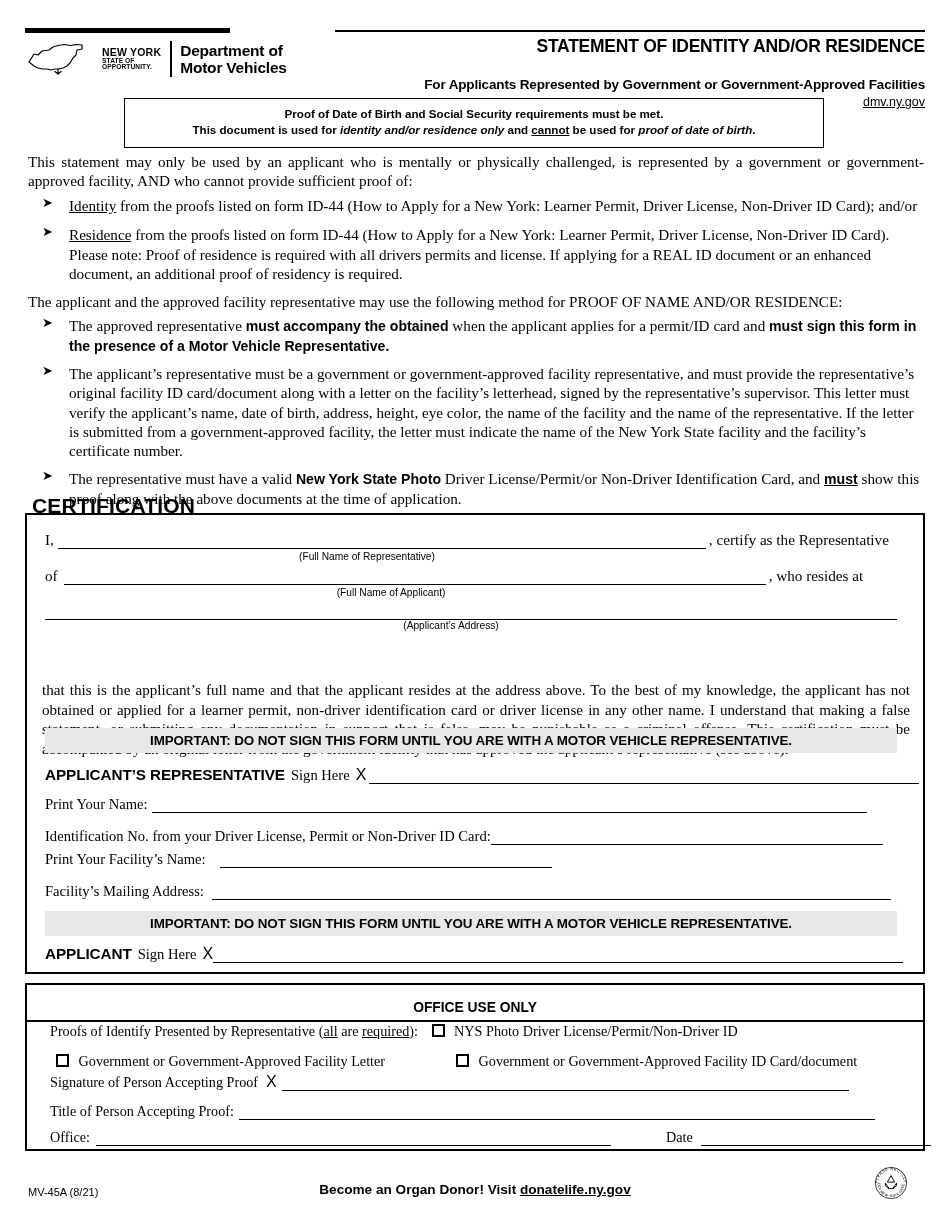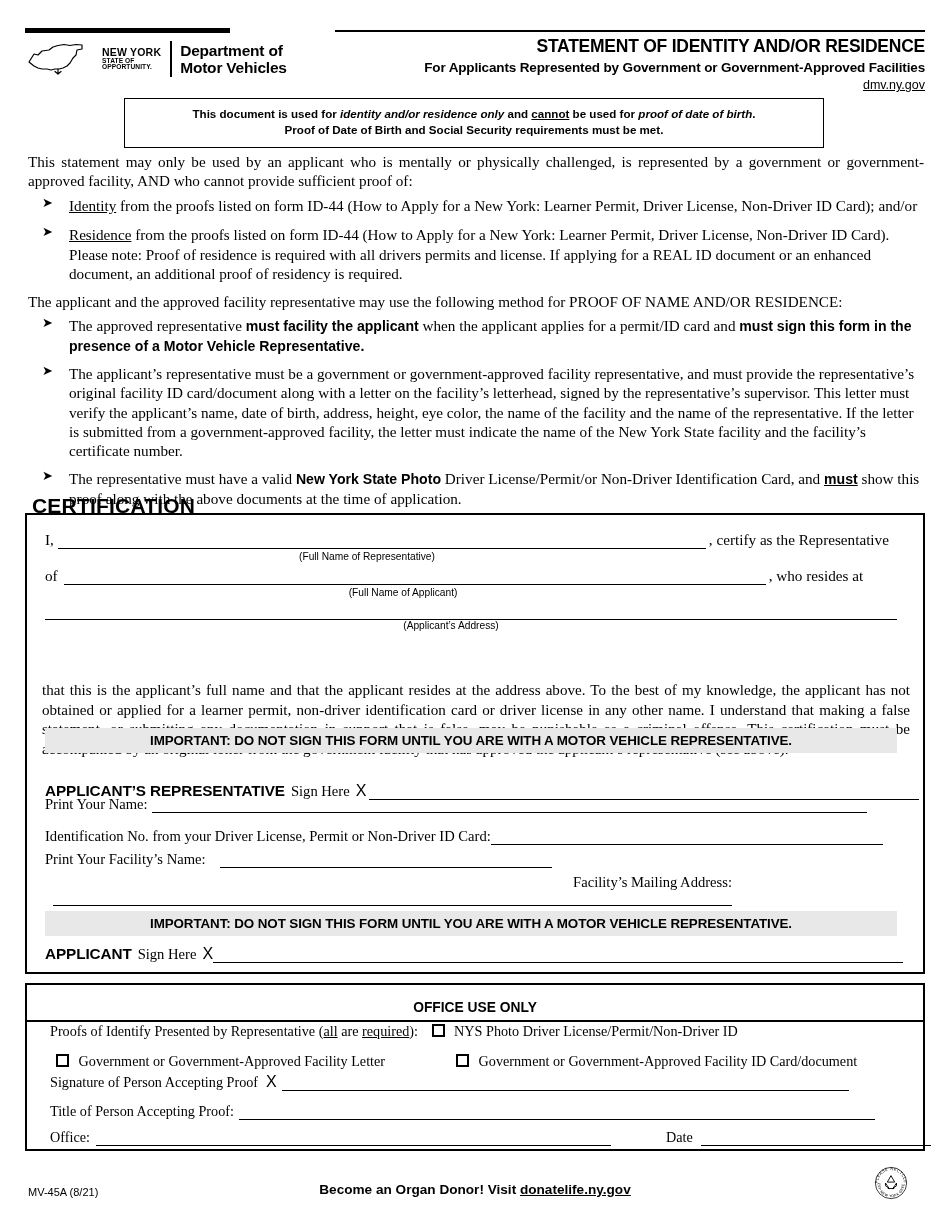--- a/index.html
+++ b/index.html
@@ -75,21 +75,21 @@
     font-family: "Liberation Sans", sans-serif;
   }
   .title-main {
     font-size: 17.5px;
     font-weight: bold;
     letter-spacing: -0.25px;
   }
   .title-sub {
     font-size: 13.5px;
     font-weight: bold;
-    margin-top: 3px;
+    margin-top: 20px;
     letter-spacing: -0.15px;
   }
   .title-url {
     font-size: 12.5px;
     margin-top: 3px;
     text-decoration: underline;
   }
 
   
   .notice {
@@ -311,43 +311,43 @@
     </div>
 
     <div class="title-block">
       <div class="title-main">STATEMENT OF IDENTITY AND/OR RESIDENCE</div>
       <div class="title-sub">For Applicants Represented by Government or Government-Approved Facilities</div>
       <div class="title-url">dmv.ny.gov</div>
     </div>
   </div>
 
   <div class="notice">
+    <div>Proof of Date of Birth and Social Security requirements must be met.</div>
     <div><span>This document is used for </span><i>identity and/or residence only</i><span> and </span><u>cannot</u><span> be used for </span><i>proof of date of birth</i><span>.</span></div>
-    <div>Proof of Date of Birth and Social Security requirements must be met.</div>
   </div>
 
   <div class="intro">This statement may only be used by an applicant who is mentally or physically challenged, is represented by a government or government-approved facility, AND who cannot provide sufficient proof of:</div>
 
   <div class="bullets1">
     <div class="bullet">
       <span class="arrow">➤</span>
       <u>Identity</u><span> from the proofs listed on form ID-44 (How to Apply for a New York: Learner Permit, Driver License, Non-Driver ID Card); and/or</span>
     </div>
     <div class="bullet" style="margin-top:10px;">
       <span class="arrow">➤</span>
       <u>Residence</u><span> from the proofs listed on form ID-44 (How to Apply for a New York: Learner Permit, Driver License, Non-Driver ID Card). Please note: Proof of residence is required with all drivers permits and license. If applying for a REAL ID document or an enhanced document, an additional proof of residency is required.</span>
     </div>
   </div>
 
   <div class="midline">The applicant and the approved facility representative may use the following method for PROOF OF NAME AND/OR RESIDENCE:</div>
 
   <div class="bullets2">
     <div class="bullet">
       <span class="arrow">➤</span>
-      <span>The approved representative </span><b>must facility the applicant</b><span> when the applicant applies for a permit/ID card and </span><b>must sign this form in the presence of a Motor Vehicle Representative.</b>
+      <span>The approved representative </span><b>must accompany the obtained</b><span> when the applicant applies for a permit/ID card and </span><b>must sign this form in the presence of a Motor Vehicle Representative.</b>
     </div>
     <div class="bullet">
       <span class="arrow">➤</span>
       <span>The applicant’s representative must be a government or government-approved facility representative, and must provide the representative’s original facility ID card/document along with a letter on the facility’s letterhead, signed by the representative’s supervisor. This letter must verify the applicant’s name, date of birth, address, height, eye color, the name of the facility and the name of the representative. If the letter is submitted from a government-approved facility, the letter must indicate the name of the New York State facility and the facility’s certificate number.</span>
     </div>
     <div class="bullet">
       <span class="arrow">➤</span>
       <span>The representative must have a valid </span><b>New York State Photo</b><span> Driver License/Permit/or Non-Driver Identification Card, and </span><b style="text-decoration:underline;">must</b><span> show this proof along with the above documents at the time of application.</span>
     </div>
   </div>
@@ -362,30 +362,30 @@
         <span class="rule" style="width:648px; margin:0 3px 0 4px;"></span>
         <span>, certify as the Representative</span>
       </div>
       <div class="cap" style="left:180px; top:36px; width:320px;">(Full Name of Representative)</div>
 
       <div class="fl-row" style="left:18px; top:52px;">
         <span>of</span>
         <span class="rule" style="width:702px; margin:0 3px 0 6px;"></span>
         <span>, who resides at</span>
       </div>
-      <div class="cap" style="left:216px; top:72px; width:320px;">(Full Name of Applicant)</div>
+      <div class="cap" style="left:204px; top:72px; width:320px;">(Full Name of Applicant)</div>
 
       <div class="rule" style="position:absolute; left:18px; top:90px; width:852px;"></div>
       <div class="cap" style="left:264px; top:105px; width:320px;">(Applicant’s Address)</div>
 
       <div class="body-para">that this is the applicant’s full name and that the applicant resides at the address above. To the best of my knowledge, the applicant has not obtained or applied for a learner permit, non-driver identification card or driver license in any other name. I understand that making a false statement, or submitting any documentation in support that is false, may be punishable as a criminal offense. This certification must be accompanied by an original letter from the government facility that has approved the applicant’s representative (see above).</div>
 
       <div class="imp-bar" style="left:18px; top:213px; width:852px; height:25px;">IMPORTANT: DO NOT SIGN THIS FORM UNTIL YOU ARE WITH A MOTOR VEHICLE REPRESENTATIVE.</div>
 
-      <div class="fl-row" style="left:18px; top:267px;">
+      <div class="fl-row" style="left:18px; top:251px;">
         <span class="sig-heavy">APPLICANT’S REPRESENTATIVE</span>
         <span class="sig-light" style="margin-left:6px;">Sign Here</span>
         <span class="bigx" style="margin-left:6px;">X</span>
         <span class="rule" style="width:550px; margin-left:3px;"></span>
       </div>
 
       <div class="fl-row" style="left:18px; top:281px;">
         <span class="sig-light">Print Your Name:</span>
         <span class="rule" style="width:715px; margin-left:4px;"></span>
       </div>
@@ -393,21 +393,21 @@
       <div class="fl-row" style="left:18px; top:313px;">
         <span class="sig-light">Identification No. from your Driver License, Permit or Non-Driver ID Card:</span>
         <span class="rule" style="width:392px;"></span>
       </div>
 
       <div class="fl-row" style="left:18px; top:336px;">
         <span class="sig-light">Print Your Facility’s Name:</span>
         <span class="rule" style="width:332px; margin-left:14px;"></span>
       </div>
 
-      <div class="fl-row" style="left:18px; top:359px;flex-direction:column;">
+      <div class="fl-row" style="left:18px; top:368px;">
         <span class="sig-light">Facility’s Mailing Address:</span>
         <span class="rule" style="width:679px; margin-left:8px;"></span>
       </div>
 
       <div class="imp-bar" style="left:18px; top:396px; width:852px; height:25px;">IMPORTANT: DO NOT SIGN THIS FORM UNTIL YOU ARE WITH A MOTOR VEHICLE REPRESENTATIVE.</div>
 
       <div class="fl-row" style="left:18px; top:430px;">
         <span class="sig-heavy">APPLICANT</span>
         <span class="sig-light" style="margin-left:6px;">Sign Here</span>
         <span class="bigx" style="margin-left:6px;">X</span>

